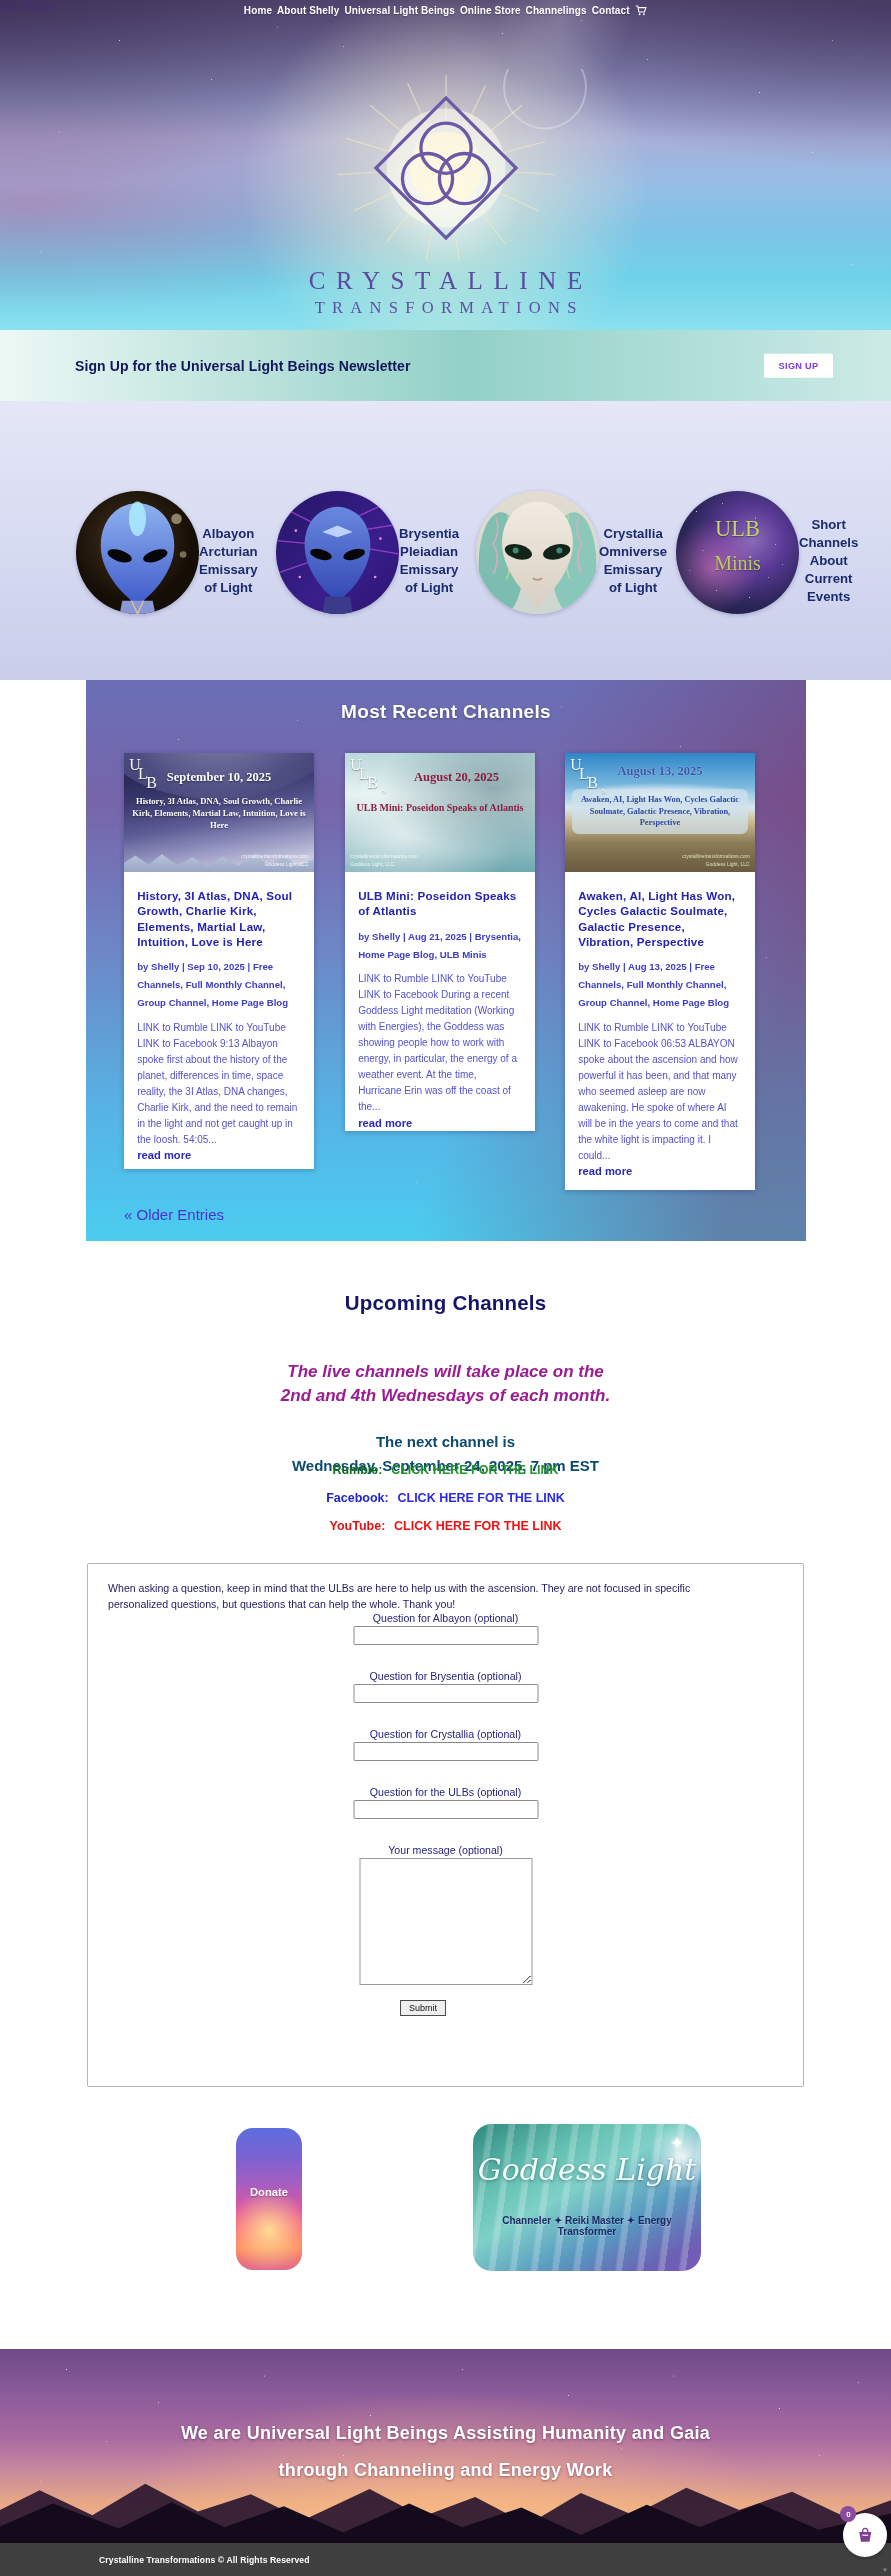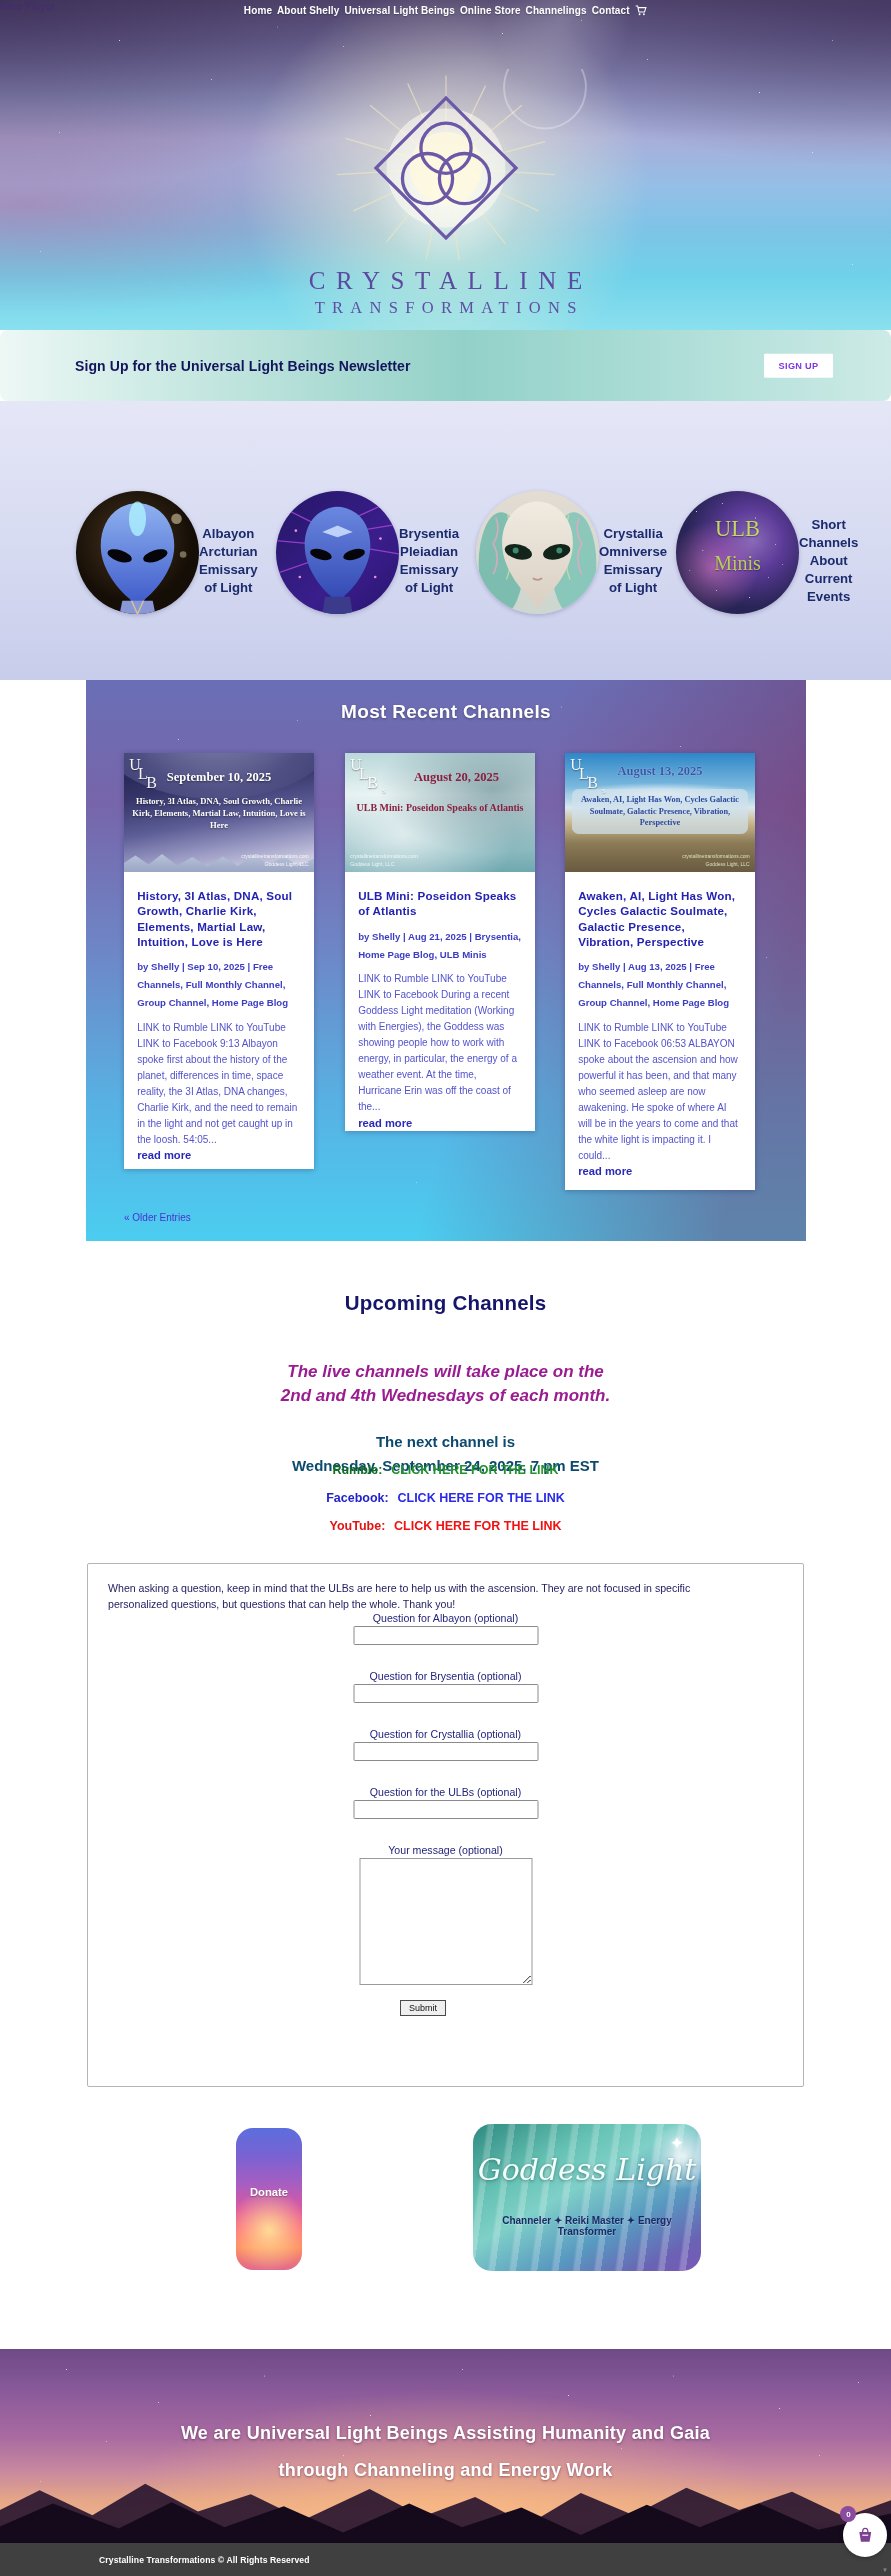--- a/index.html
+++ b/index.html
@@ -26,21 +26,21 @@
   .nav a{color:#fff;text-decoration:none;font-size:10px;font-weight:700;letter-spacing:0.1px;text-shadow:0 0.7px 1.3px rgba(0,0,0,.25);}
   .nav .cart{display:inline-flex;align-items:center;}
   .logo-svg{position:absolute;top:69px;left:50%;transform:translateX(-50%);}
   .logo-line1{position:absolute;top:267px;width:100%;text-align:center;font-family:"Liberation Serif",serif;
     font-size:25px;color:#5b4aa0;letter-spacing:10.6px;padding-left:10.6px;box-sizing:border-box;}
   .logo-line2{position:absolute;top:298px;width:100%;text-align:center;font-family:"Liberation Serif",serif;
     font-size:16.5px;color:#5f4fa4;letter-spacing:7.3px;padding-left:7.3px;box-sizing:border-box;}
 
   
   .newsbar{position:absolute;top:330px;left:0;width:891px;height:71px;
-    background:linear-gradient(90deg,#edf8f5 0%,#cdeae4 18%,#93d1c8 52%,#a9dcd5 72%,#cdeae6 100%);border-radius:8px;}
+    background:linear-gradient(90deg,#edf8f5 0%,#cdeae4 18%,#93d1c8 52%,#a9dcd5 72%,#cdeae6 100%);}
   .newsbar-text{position:absolute;left:75px;top:50%;transform:translateY(-50%);
     font-size:14px;font-weight:bold;color:#14145c;letter-spacing:0.1px;}
   .signup-btn{position:absolute;right:58px;top:50%;transform:translateY(-50%);
     background:#fff;border:none;color:#7a3ae0;font-weight:bold;font-size:9.2px;letter-spacing:0.3px;
     padding:7.3px 14.5px;border-radius:1.3px;cursor:pointer;font-family:"Liberation Sans",sans-serif;}
 
   
   .emissaries{position:absolute;top:401px;left:0;width:891px;height:279px;
     background:linear-gradient(180deg,#e5e7f7 0%,#d6daf1 55%,#c8cdeb 100%);
     display:flex;justify-content:center;gap:61px;padding-top:24px;box-sizing:border-box;}
@@ -110,21 +110,21 @@
   .frost3{position:absolute;top:36px;left:6.6px;right:6.6px;height:45px;background:rgba(208,224,236,.72);border-radius:6.6px;}
   .credits{position:absolute;bottom:4px;right:5.3px;text-align:right;z-index:2;
     font-size:5px;color:rgba(255,255,255,.9);line-height:1.5;}
   .c2 .credits{left:5.3px;right:auto;text-align:left;color:rgba(240,250,250,.95);}
   .c3 .credits{color:#d8e0b8;}
   .card-body{padding:16px 13.2px 0 13.2px;}
   .post-title{font-size:11.6px;font-weight:bold;color:#2323b2;line-height:1.32;letter-spacing:0.2px;cursor:pointer;}
   .post-meta{margin-top:9.2px;font-size:9.6px;font-weight:bold;color:#3d3dc2;line-height:1.85;}
   .post-excerpt{margin-top:8px;font-size:10px;color:#5252cd;line-height:1.6;}
   .read-more{margin-top:1.3px;display:inline-block;font-size:11.2px;font-weight:bold;color:#2a2ab8;cursor:pointer;}
-  .older{position:absolute;left:38px;bottom:18.5px;font-size:10px;color:#4a33cc;cursor:pointer;}
+  .older{position:absolute;left:38px;bottom:18.5px;font-size:15px;color:#4a33cc;cursor:pointer;}
 
   
   .up-h{position:absolute;top:1291px;width:100%;text-align:center;font-size:20.5px;font-weight:bold;color:#15156a;letter-spacing:0.2px;}
   .up-purple{position:absolute;top:1360px;width:100%;text-align:center;
     font-size:17px;line-height:1.42;font-weight:bold;font-style:italic;color:#9a1c90;}
   .up-blue{position:absolute;top:1430px;width:100%;text-align:center;
     font-size:15px;line-height:1.6;font-weight:bold;color:#0c4a6e;}
   .links{position:absolute;top:1458px;width:100%;text-align:center;font-size:12.5px;font-weight:bold;line-height:2.25;}
   .links .row{display:block;}
   .links .row:nth-child(1) .lbl{color:#116e1e;} .links .row:nth-child(1) .lnk{color:#22922e;cursor:pointer;}

